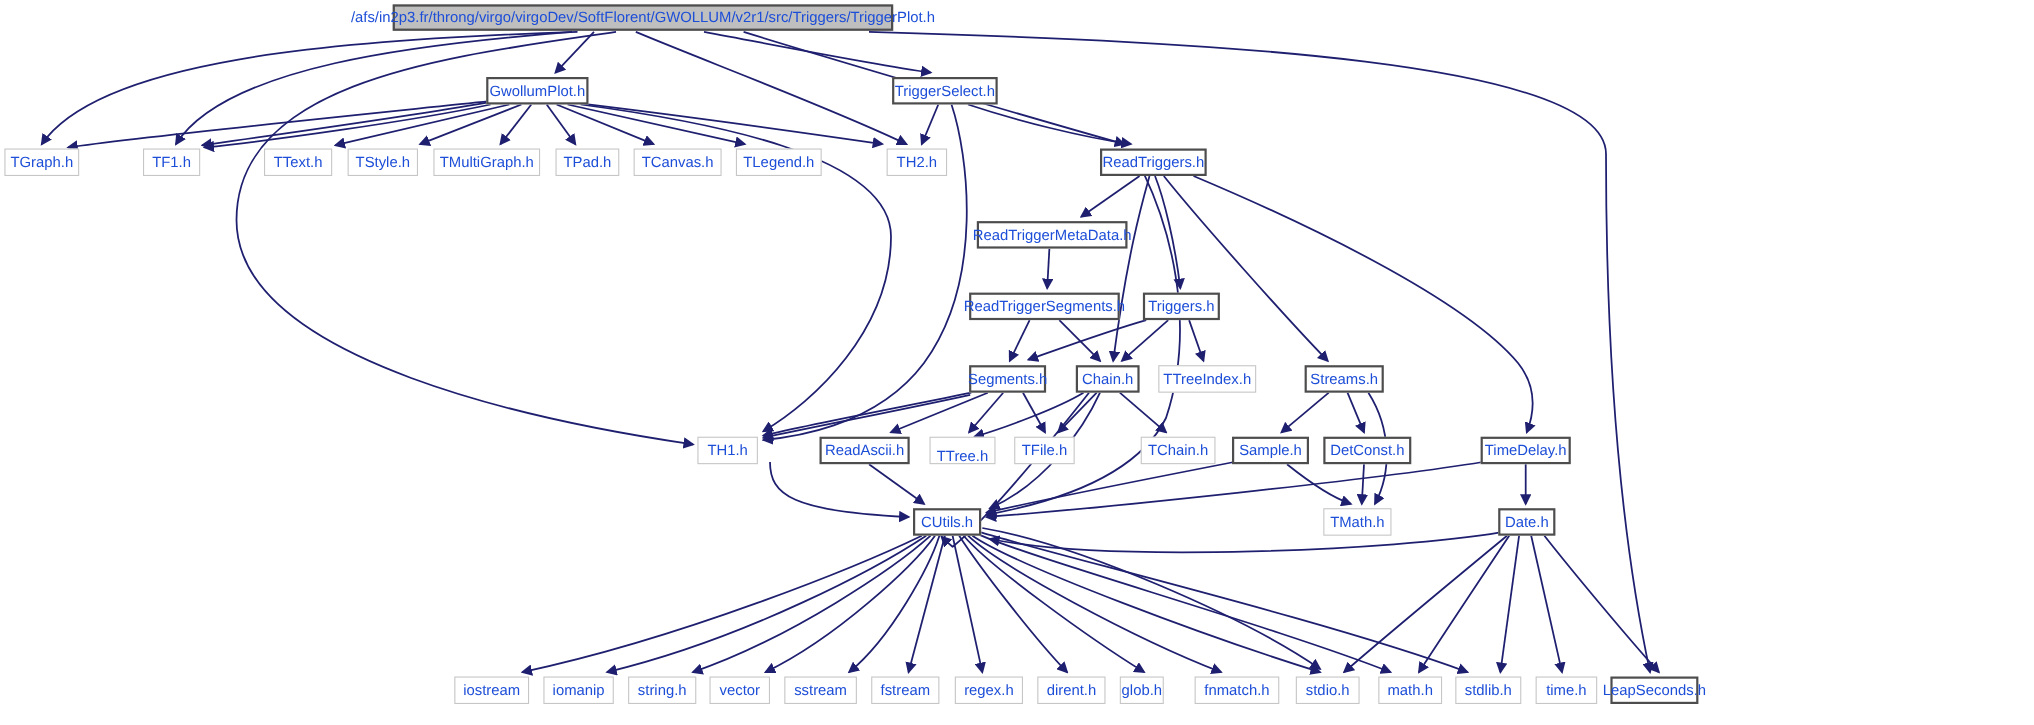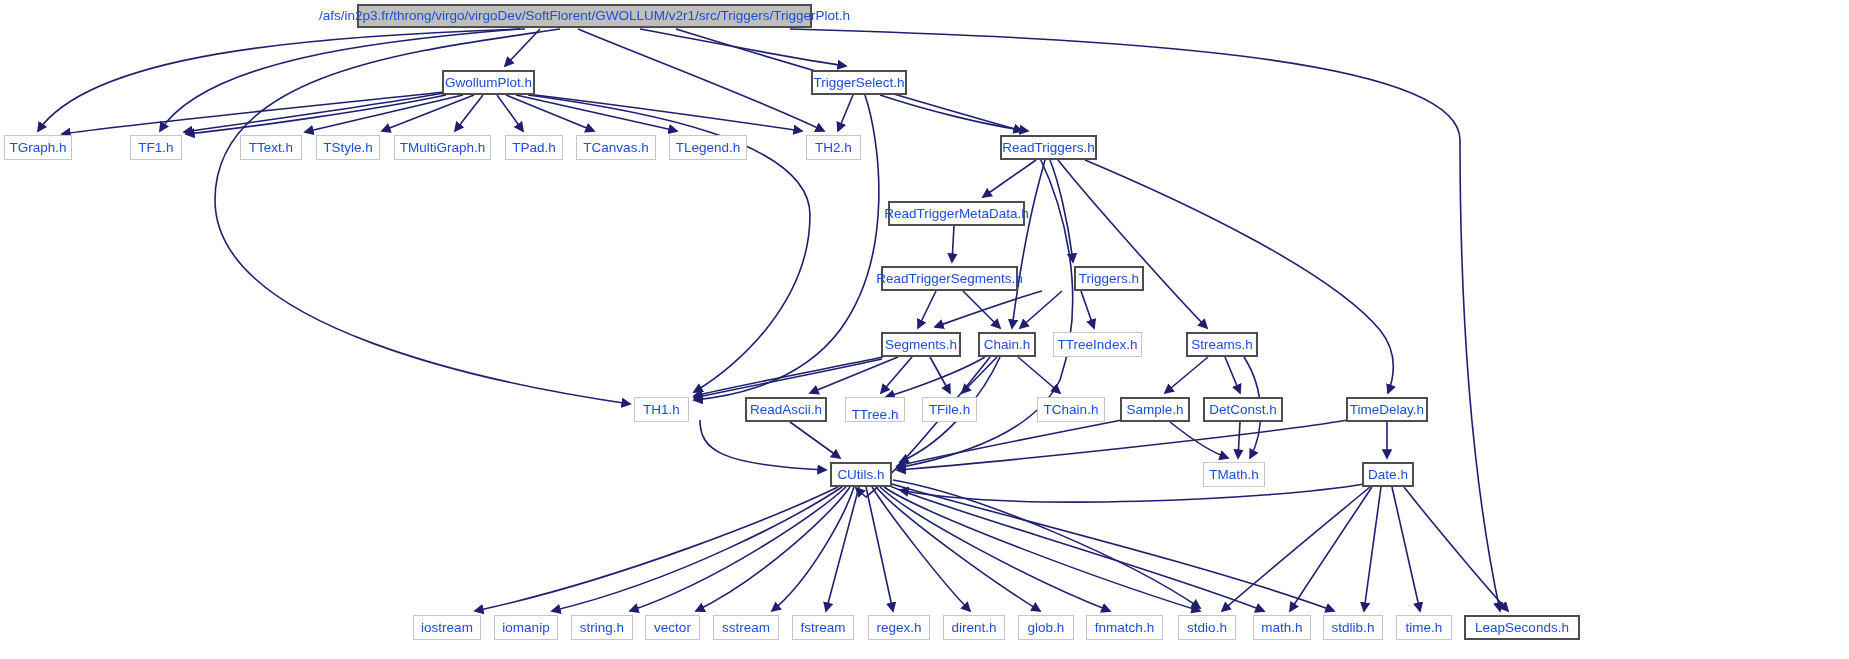--- a/index.html
+++ b/index.html
@@ -139,24 +139,24 @@
       </div>
       <div class="node solid" style="left: 1000px; top: 135px; width: 97px; height: 25px;">
         <span>ReadTriggers.h</span>
       </div>
       <div class="node solid" style="left: 888px; top: 201px; width: 137px; height: 25px;">
         <span>ReadTriggerMetaData.h</span>
       </div>
       <div class="node solid" style="left: 881px; top: 266px; width: 137px; height: 25px;">
         <span>ReadTriggerSegments.h</span>
       </div>
-      <div class="node solid" style="left: 1039px; top: 266px; width: 70px; height: 25px; margin-left: 35px;">
+      <div class="node solid" style="left: 1039px; top: 266px; width: 70px; height: 25px;">
         <span>Triggers.h</span>
       </div>
-      <div class="node solid" style="left: 881px; top: 332px; width: 80px; height: 25px;">
+      <div class="node solid" style="left: 881px; top: 332px; width: 70px; height: 25px;">
         <span>Segments.h</span>
       </div>
       <div class="node solid" style="left: 978px; top: 332px; width: 58px; height: 25px;">
         <span>Chain.h</span>
       </div>
       <div class="node " style="left: 1053px; top: 332px; width: 89px; height: 25px;">
         <span>TTreeIndex.h</span>
       </div>
       <div class="node solid" style="left: 1186px; top: 332px; width: 72px; height: 25px;">
         <span>Streams.h</span>
@@ -211,35 +211,35 @@
       </div>
       <div class="node " style="left: 792px; top: 615px; width: 62px; height: 25px;">
         <span>fstream</span>
       </div>
       <div class="node " style="left: 868px; top: 615px; width: 62px; height: 25px;">
         <span>regex.h</span>
       </div>
       <div class="node " style="left: 943px; top: 615px; width: 62px; height: 25px;">
         <span>dirent.h</span>
       </div>
-      <div class="node " style="left: 1018px; top: 615px; width: 56px; height: 25px;">
+      <div class="node " style="left: 1018px; top: 615px; width: 40px; height: 25px;">
         <span>glob.h</span>
       </div>
       <div class="node " style="left: 1086px; top: 615px; width: 77px; height: 25px;">
         <span>fnmatch.h</span>
       </div>
       <div class="node " style="left: 1178px; top: 615px; width: 58px; height: 25px;">
         <span>stdio.h</span>
       </div>
       <div class="node " style="left: 1253px; top: 615px; width: 58px; height: 25px;">
         <span>math.h</span>
       </div>
       <div class="node " style="left: 1323px; top: 615px; width: 60px; height: 25px;">
         <span>stdlib.h</span>
       </div>
       <div class="node " style="left: 1396px; top: 615px; width: 56px; height: 25px;">
         <span>time.h</span>
       </div>
-      <div class="node solid" style="left: 1464px; top: 615px; width: 116px; height: 25px;">
+      <div class="node solid" style="left: 1464px; top: 615px; width: 80px; height: 25px;">
         <span>LeapSeconds.h</span>
       </div>
     </div>
 </div>
 
 </body></html>

